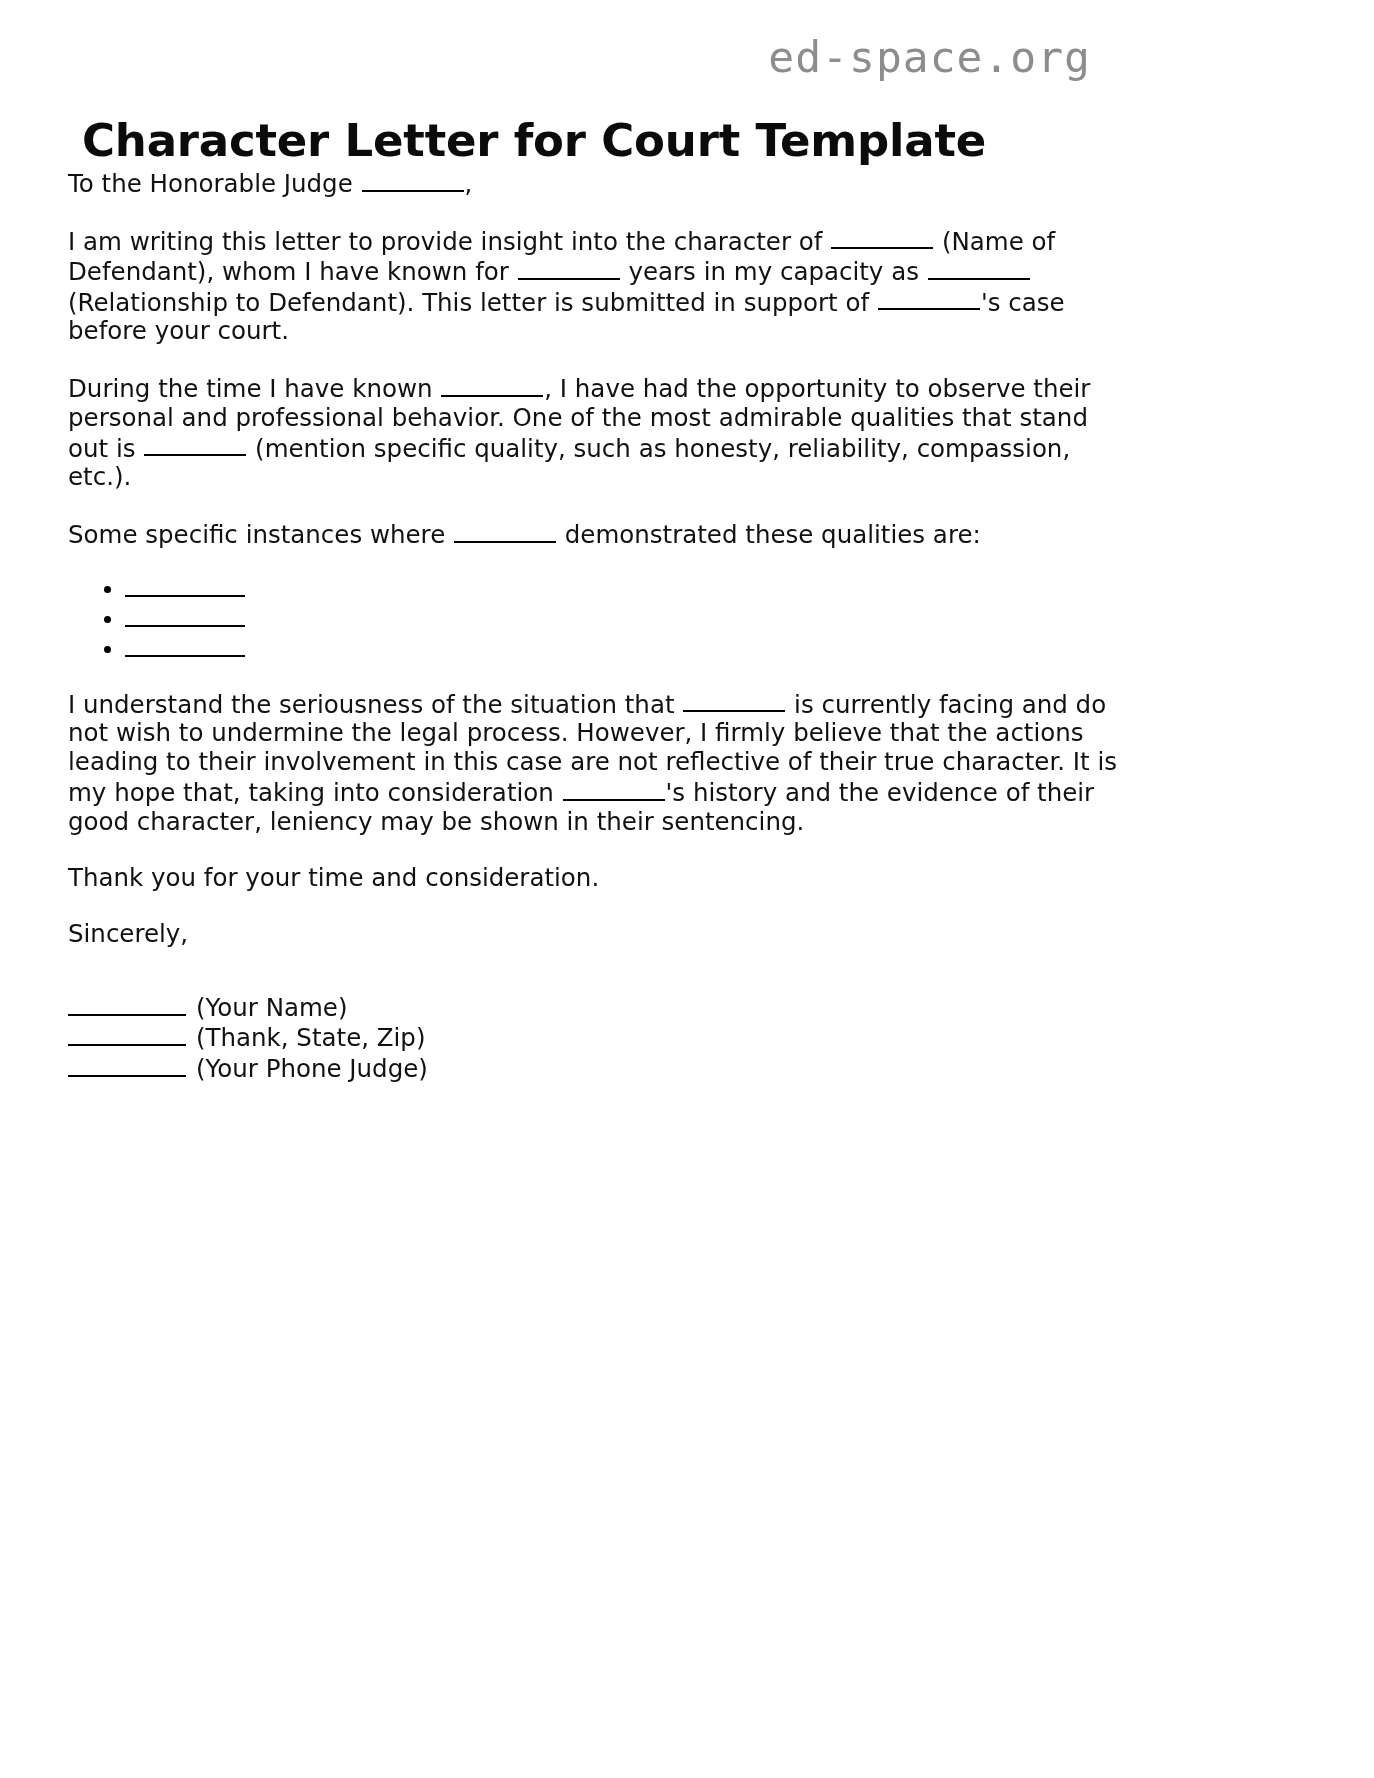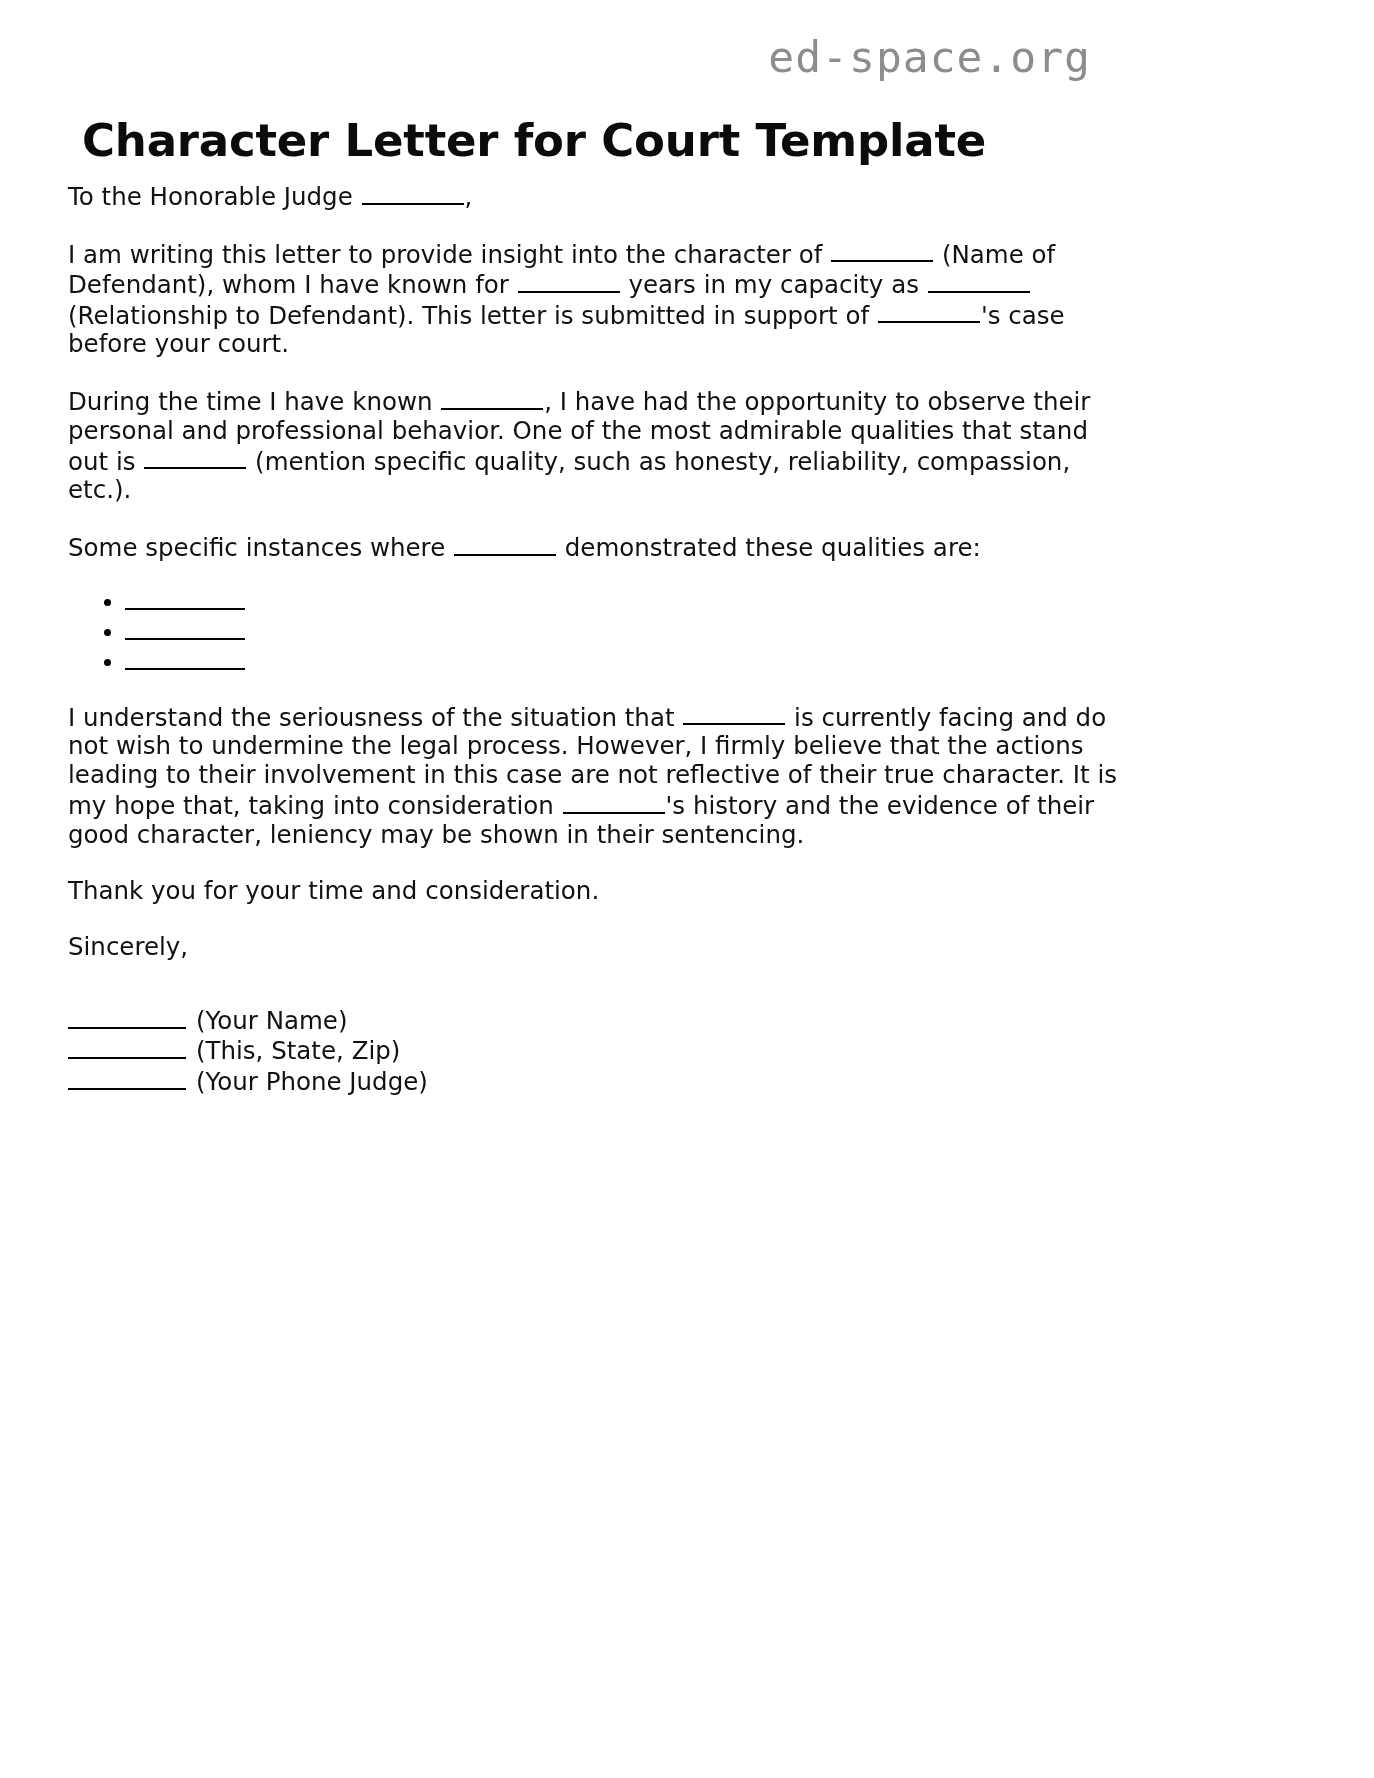--- a/index.html
+++ b/index.html
@@ -49,21 +49,21 @@
     line-height: 1.15;
     letter-spacing: -0.2px;
     color: #0b0b0b;
     white-space: nowrap;
   }
 
   
   .body-area {
     position: absolute;
     left: 68px;
-    top: 180px;
+    top: 167px;
     width: 1067px;
   }
 
   p.para {
     margin: 0 0 27px 0;
     font-size: 24.5px;
     line-height: 29px;
     color: #111111;
     text-align: left;
   }
@@ -166,18 +166,18 @@
 
     <p class="para"><span>I understand the seriousness of the situation that </span><span class="blank w1"></span><span> is currently facing and do not wish to undermine the legal process. However, I firmly believe that the actions leading to their involvement in this case are not reflective of their true character. It is my hope that, taking into consideration </span><span class="blank w1"></span><span>'s history and the evidence of their good character, leniency may be shown in their sentencing.</span></p>
 
 
     <p class="para">Thank you for your time and consideration.</p>
 
     <p class="para">Sincerely,</p>
 
     <div class="sig-block">
       <div class="sig-row"><span class="sig-blank"></span><span>(Your Name)</span></div>
-      <div class="sig-row"><span class="sig-blank"></span><span>(This, State, Zip)</span></div>
+      <div class="sig-row"><span class="sig-blank"></span><span>(Thank, State, Zip)</span></div>
       <div class="sig-row"><span class="sig-blank"></span><span>(Your Phone Judge)</span></div>
     </div>
 
   </div>
 </div>
 
 </body></html>

